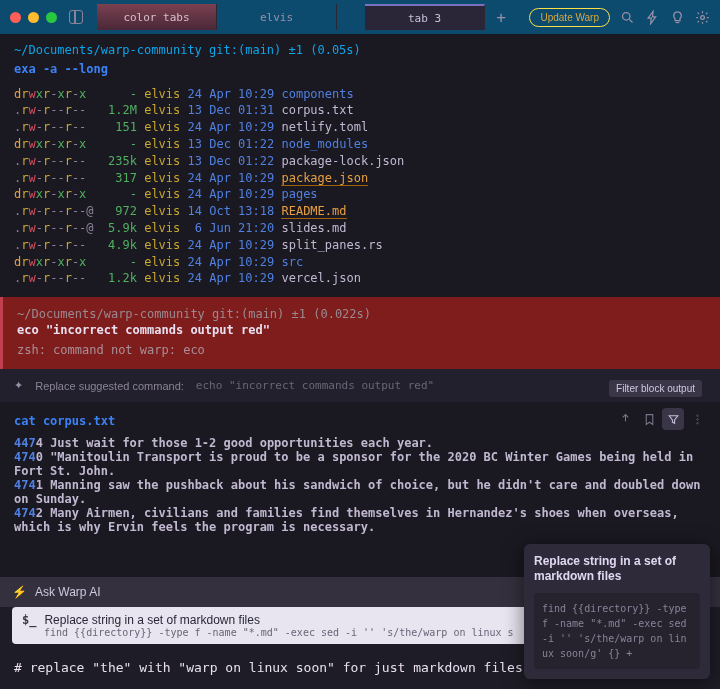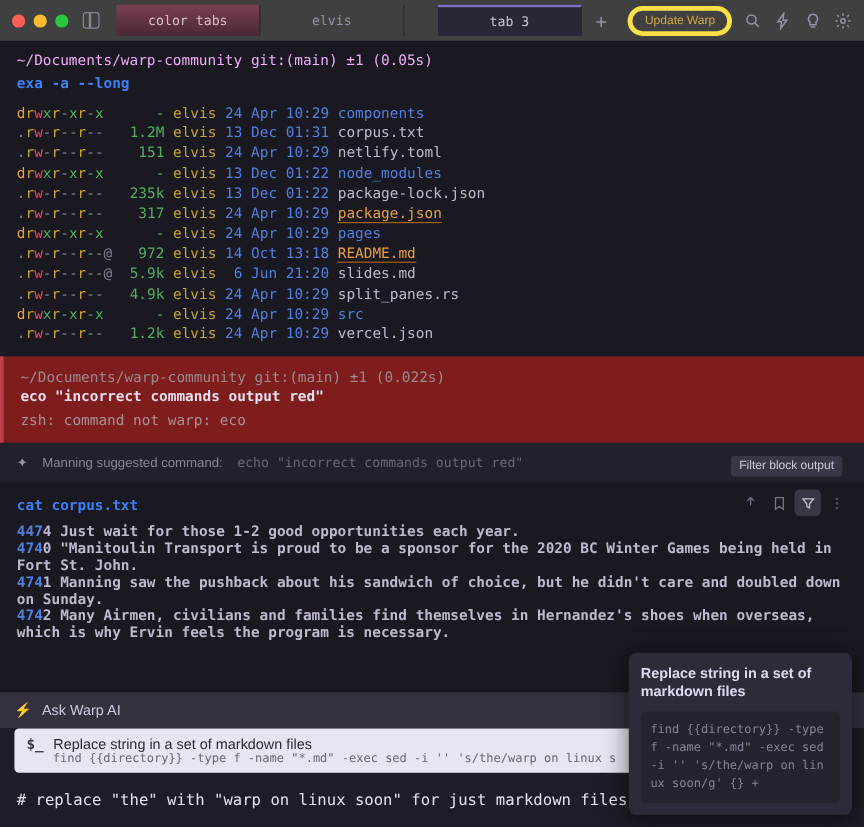--- a/index.html
+++ b/index.html
@@ -9,21 +9,21 @@
   font-family: ui-monospace, 'SF Mono', Menlo, Consolas, monospace;
   font-size: 12px;
   width: 720px;
   height: 689px;
   overflow: hidden;
 }
 .title-bar {
   display: flex;
   align-items: center;
   height: 34px;
-  background: #404040;
+  background: #0c4a6e;
   padding: 4px 10px;
   gap: 0;
 }
 .traffic { display: flex; gap: 7px; margin-right: 12px; }
 .dot { width: 11px; height: 11px; border-radius: 50%; }
 .dot.red { background: #ff5f57; }
 .dot.yellow { background: #febc2e; }
 .dot.green { background: #28c840; }
 .panel-icon { width: 14px; height: 14px; border: 1.5px solid #8a8398; border-radius: 3px; position: relative; margin-right: 14px; }
 .panel-icon::before { content: ''; position: absolute; left: 4px; top: 0; bottom: 0; width: 1.5px; background: #8a8398; }
@@ -37,33 +37,33 @@
   color: #9890a8;
   border-right: 1px solid #2a2834;
   height: 100%;
   cursor: pointer;
 }
 .tab.pink { background: linear-gradient(to bottom, #7a4050, #4a2838); color: #d8c0c8; }
 .tab.active { background: #2a2638; color: #c8c0d8; border-top: 2px solid #7a70c0; margin-left: 28px; }
 .new-tab { width: 32px; display: flex; align-items: center; justify-content: center; color: #9890a8; font-size: 16px; cursor: pointer; }
 .right-icons { display: flex; align-items: center; gap: 10px; margin-left: auto; }
 .update-btn {
-  border: 4px solid #fde047;
+  border: 1px solid #fde047;
   color: #d4a840;
   border-radius: 14px;
   padding: 3px 10px;
   font-size: 10px;
   font-family: -apple-system, sans-serif;
   cursor: pointer;
 }
 .icon-btn { color: #9890a8; cursor: pointer; display: flex; align-items: center; }
 .icon-btn svg { width: 15px; height: 15px; stroke: currentColor; fill: none; }
 
 .terminal { padding: 8px 14px 0 14px; line-height: 1.4; }
-.prompt-line { color: #f0abfc; font-size: 12px; }
+.prompt-line { color: #0ea5e9; font-size: 12px; }
 .cmd { color: #3b82f6; font-weight: 700; margin-top: 2px; }
 .output { margin-top: 8px; }
 .ls-row { white-space: pre; }
 .perm-d { color: #e8a040; }
 .perm-dot { color: #8a8398; }
 .perm-r { color: #c8a830; }
 .perm-w { color: #d85060; }
 .perm-x { color: #50b060; }
 .perm-at { color: #8a8398; }
 .size { color: #50b060; }
@@ -261,21 +261,21 @@
 </div>
 
 <div class="block-error">
   <div class="prompt-line">~/Documents/warp-community git:(main) ±1 (0.022s)</div>
   <div class="cmd">eco "incorrect commands output red"</div>
   <div class="err-out">zsh: command not warp: eco</div>
 </div>
 
 <div class="suggest-bar">
   <span class="sparkle">✦</span>
-  <span>Manning suggested command:</span>
+  <span>Replace suggested command:</span>
   <span class="suggest-cmd">echo "incorrect commands output red"</span>
 </div>
 
 <div class="block3">
   <div class="tooltip">Filter block output</div>
   <div class="block-actions">
     <div class="ab">
         <svg viewBox="0 0 24 24" stroke-width="2">
           <path d="M17 8l-5-5-5 5M12 3v12"></path>
         </svg>

